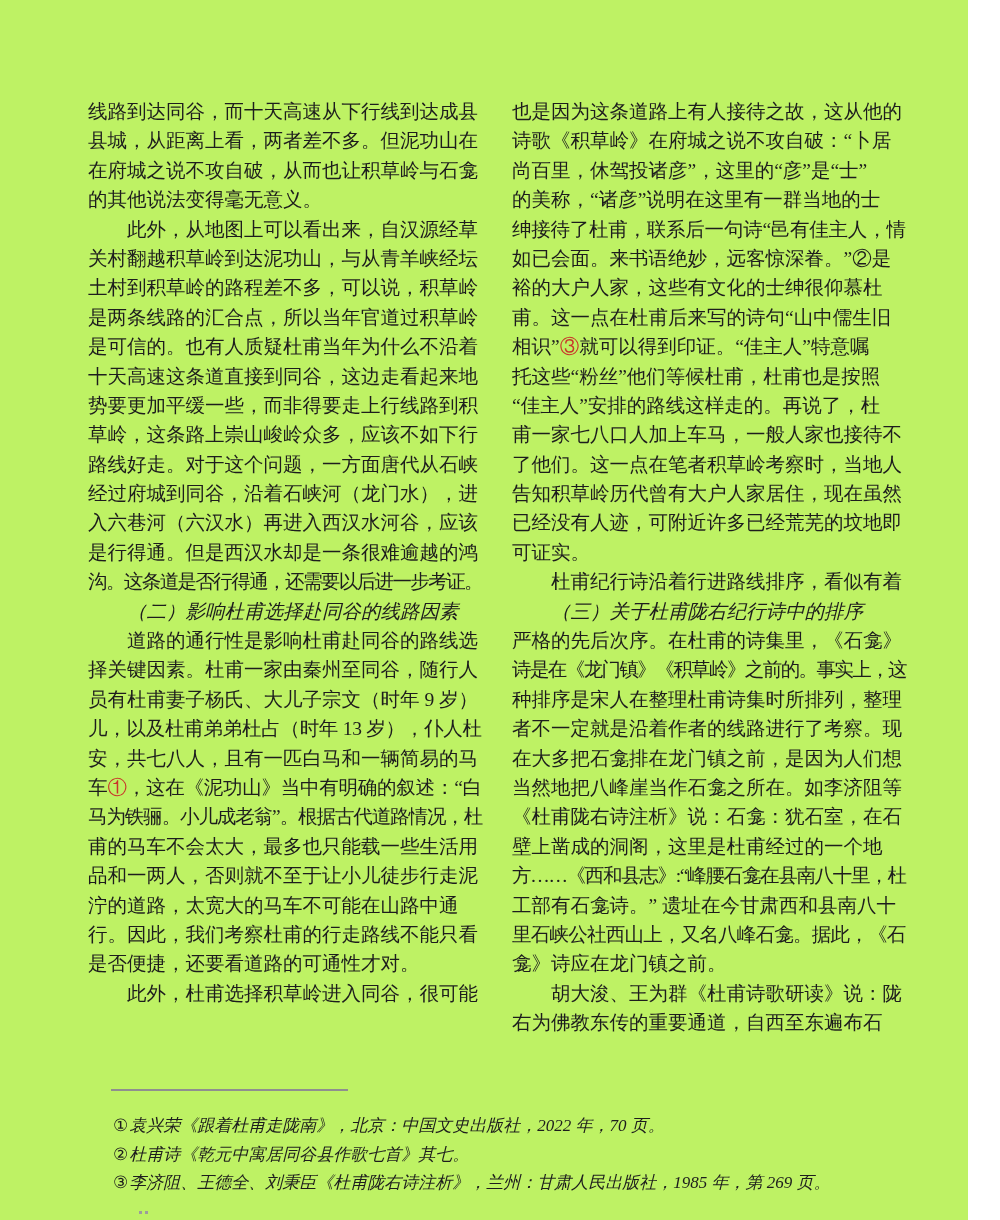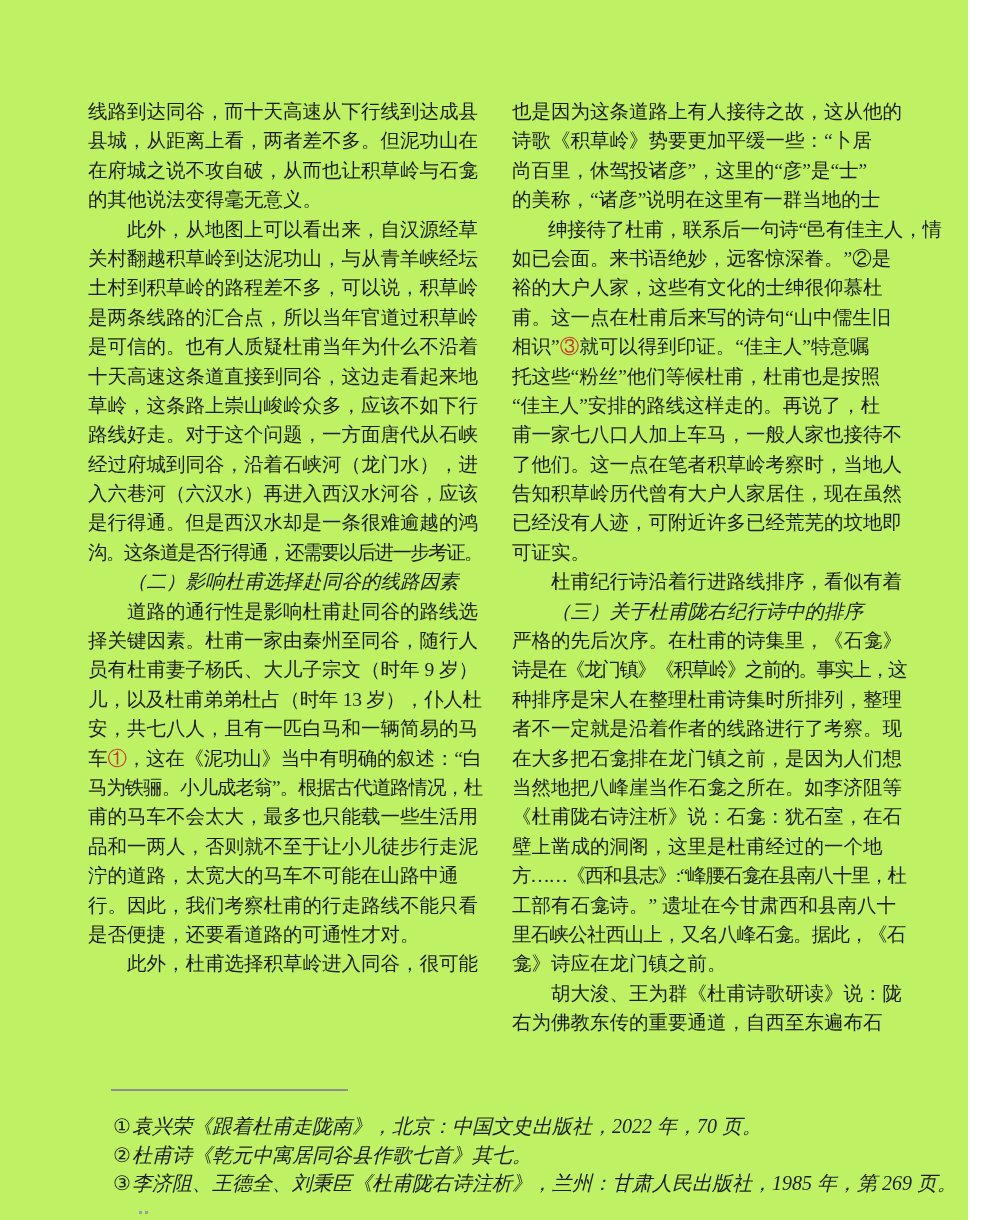--- a/index.html
+++ b/index.html
@@ -30,21 +30,21 @@
   .fn-sep {
     position:absolute;
     left:111px; top:1089px;
     width:237px; height:2px;
     background:#8f8f8f;
   }
   .footnotes {
     position:absolute;
     left:113px; top:1112px;
     width:820px;
-    font-size:20px;
+    font-size:17px;
     font-style:italic;
   }
   .fn-line {
     line-height:28.5px;
     white-space:nowrap;
   }
   .fn-marker { font-style:normal; margin-right:1px; }
   .artifact {
     position:absolute;
     left:139px; top:1211px;
@@ -67,20 +67,21 @@
       <div class="line">线路到达同谷，而十天高速从下行线到达成县</div>
       <div class="line">县城，从距离上看，两者差不多。但泥功山在</div>
       <div class="line">在府城之说不攻自破，从而也让积草岭与石龛</div>
       <div class="line">的其他说法变得毫无意义。</div>
       <div class="line">　　此外，从地图上可以看出来，自汉源经草</div>
       <div class="line">关村翻越积草岭到达泥功山，与从青羊峡经坛</div>
       <div class="line">土村到积草岭的路程差不多，可以说，积草岭</div>
       <div class="line">是两条线路的汇合点，所以当年官道过积草岭</div>
       <div class="line">是可信的。也有人质疑杜甫当年为什么不沿着</div>
       <div class="line">十天高速这条道直接到同谷，这边走看起来地</div>
+      <div class="line">势要更加平缓一些，而非得要走上行线路到积</div>
       <div class="line">草岭，这条路上崇山峻岭众多，应该不如下行</div>
       <div class="line">路线好走。对于这个问题，一方面唐代从石峡</div>
       <div class="line">经过府城到同谷，沿着石峡河（龙门水），进</div>
       <div class="line">入六巷河（六汉水）再进入西汉水河谷，应该</div>
       <div class="line">是行得通。但是西汉水却是一条很难逾越的鸿</div>
       <div class="line" style="letter-spacing: -1.59091px;">沟。这条道是否行得通，还需要以后进一步考证。</div>
       <div class="line kai">　　（二）影响杜甫选择赴同谷的线路因素</div>
       <div class="line">　　道路的通行性是影响杜甫赴同谷的路线选</div>
       <div class="line">择关键因素。杜甫一家由秦州至同谷，随行人</div>
       <div class="line">员有杜甫妻子杨氏、大儿子宗文（时年 9 岁）</div>
@@ -91,24 +92,24 @@
       <div class="line">甫的马车不会太大，最多也只能载一些生活用</div>
       <div class="line">品和一两人，否则就不至于让小儿徒步行走泥</div>
       <div class="line">泞的道路，太宽大的马车不可能在山路中通</div>
       <div class="line">行。因此，我们考察杜甫的行走路线不能只看</div>
       <div class="line">是否便捷，还要看道路的可通性才对。</div>
       <div class="line">　　此外，杜甫选择积草岭进入同谷，很可能</div>
     </div>
 
   <div class="col col-right">
       <div class="line">也是因为这条道路上有人接待之故，这从他的</div>
-      <div class="line">诗歌《积草岭》势要更加平缓一些：“卜居</div>
+      <div class="line">诗歌《积草岭》在府城之说不攻自破：“卜居</div>
       <div class="line">尚百里，休驾投诸彦”，这里的“彦”是“士”</div>
       <div class="line">的美称，“诸彦”说明在这里有一群当地的士</div>
-      <div class="line" style="letter-spacing: -0.238095px; margin-left: 36px;">绅接待了杜甫，联系后一句诗“邑有佳主人，情</div>
+      <div class="line" style="letter-spacing: -0.238095px;">绅接待了杜甫，联系后一句诗“邑有佳主人，情</div>
       <div class="line">如已会面。来书语绝妙，远客惊深眷。”②是</div>
       <div class="line">裕的大户人家，这些有文化的士绅很仰慕杜</div>
       <div class="line">甫。这一点在杜甫后来写的诗句“山中儒生旧</div>
       <div class="line"><span>相识”</span><span style="color: rgb(201, 53, 42);">③</span><span>就可以得到印证。“佳主人”特意嘱</span></div>
       <div class="line">托这些“粉丝”他们等候杜甫，杜甫也是按照</div>
       <div class="line">“佳主人”安排的路线这样走的。再说了，杜</div>
       <div class="line">甫一家七八口人加上车马，一般人家也接待不</div>
       <div class="line">了他们。这一点在笔者积草岭考察时，当地人</div>
       <div class="line">告知积草岭历代曾有大户人家居住，现在虽然</div>
       <div class="line">已经没有人迹，可附近许多已经荒芜的坟地即</div>

